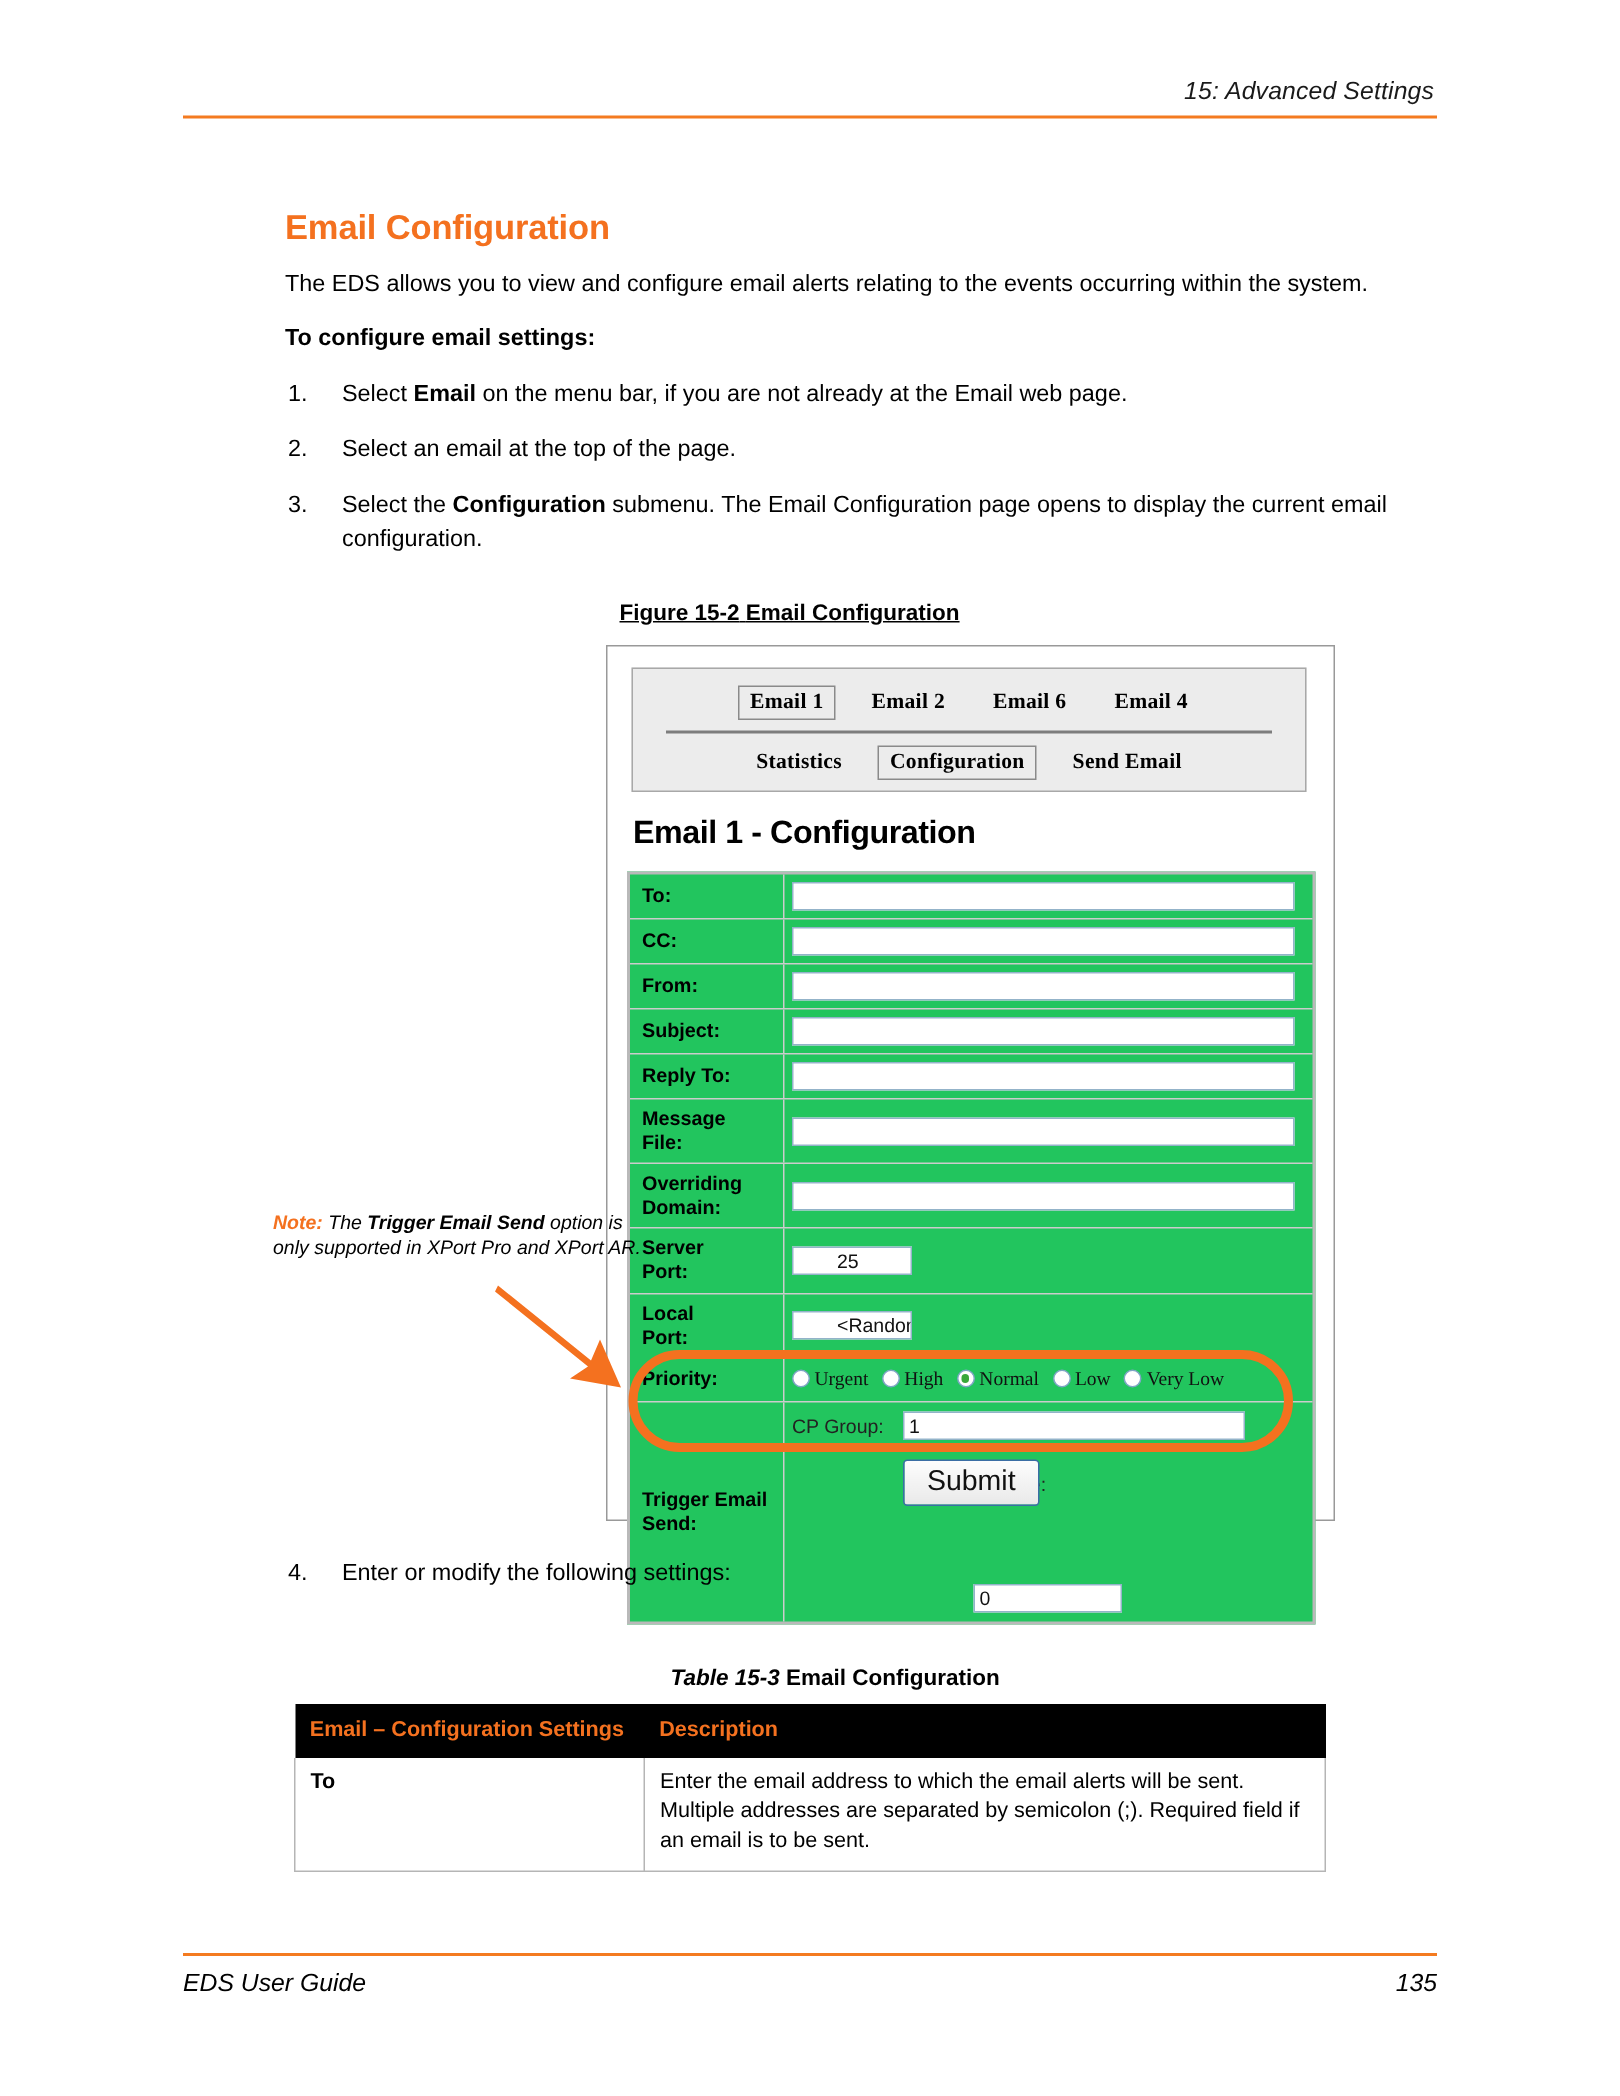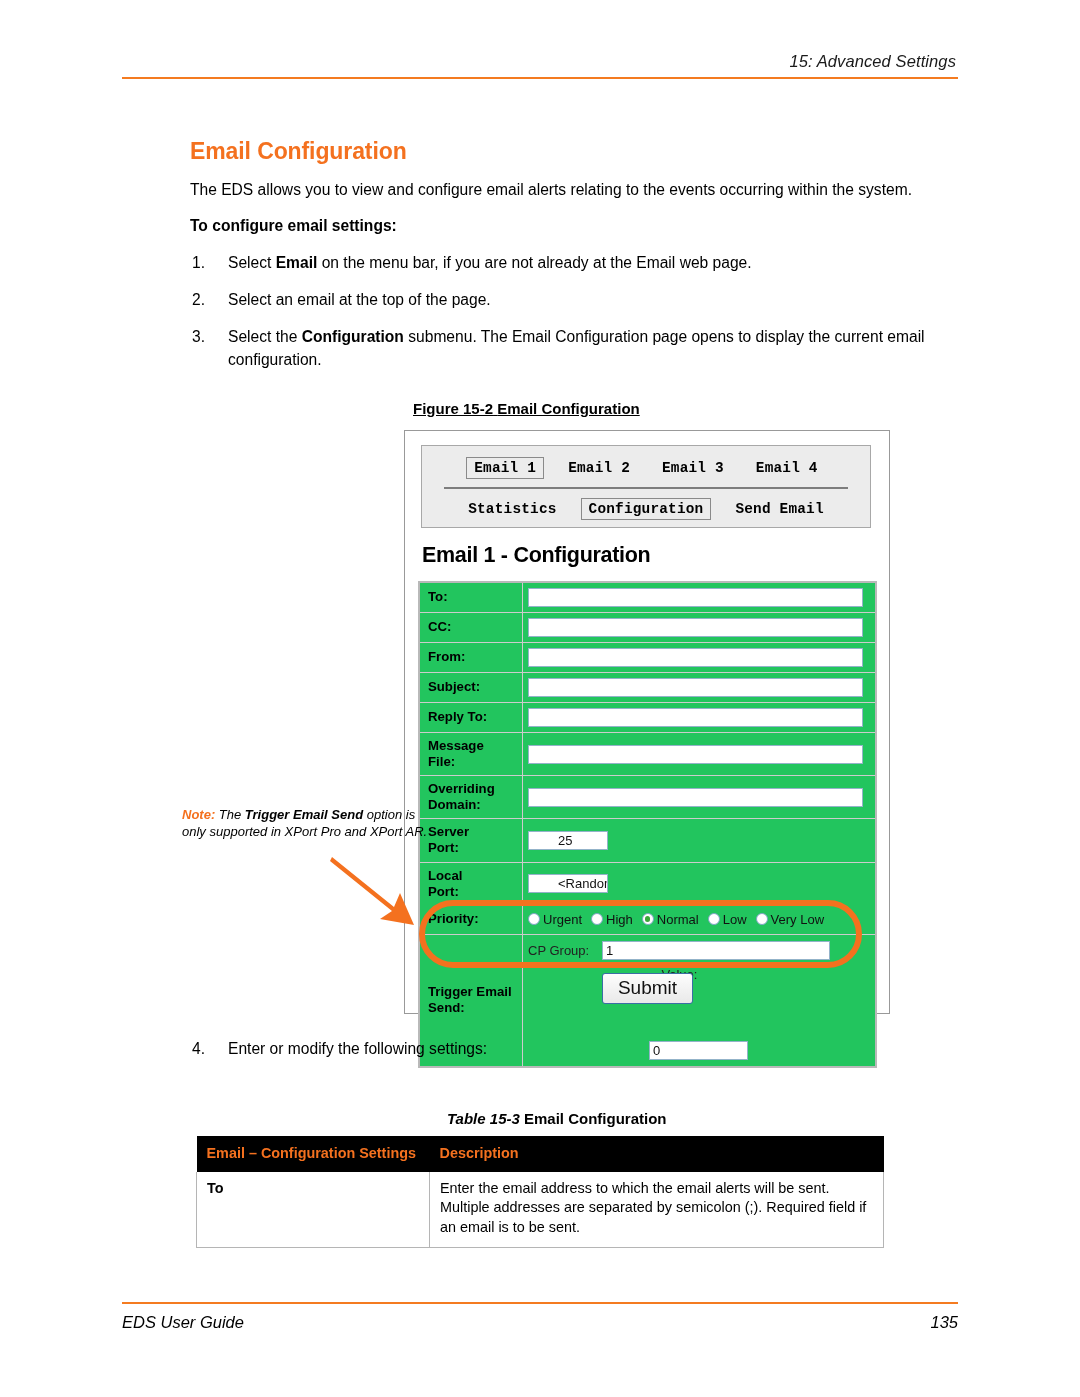--- a/index.html
+++ b/index.html
@@ -116,21 +116,21 @@
     justify-content: center;
     align-items: center;
     gap: 16px;
     height: 38px;
     padding-top: 3px;
   }
   .tab-row.second { height: 38px; padding-top: 1px; }
   .tab {
     font-size: 14.4px;
     font-weight: bold;
-    font-family: Liberation Mono, monospace;
+    font-family: Liberation Serif, serif;
     letter-spacing: .2px;
     padding: 2px 7px;
     border: 1.2px solid transparent;
     white-space: nowrap;
     color: #000;
   }
   .tab.selected {
     border: 1.2px solid #8a8a8a;
     background: #ececec;
   }
@@ -219,32 +219,32 @@
     flex: 0 0 12px;
   }
   .radio.on::after {
     content: "";
     position: absolute;
     left: 2.2px; top: 2.2px;
     width: 5.2px; height: 5.2px;
     border-radius: 50%;
     background: #3aa83a;
   }
-  .radio-label { font-family: Liberation Sans, sans-serif; color: #111; text-align: center; }
+  .radio-label { font-family: Liberation Serif, serif; color: #111; text-align: center; }
 
   
   .trigger-ctl {
     flex: 1 1 auto;
     padding: 6px 6px 6px 5px;
     box-sizing: border-box;
   }
   .trigger-line {
     display: flex;
     align-items: center;
-    margin-bottom: 7px;
+    margin-bottom: 22px;
   }
   .trigger-line:last-child { margin-bottom: 0; flex-direction: column; }
   .trigger-sublabel {
     width: 74px;
     flex: 0 0 74px;
     font-size: 13px;
     color: #222;
   }
 
   
@@ -382,21 +382,21 @@
   <span class="fig-num">Figure 15-2</span>
   <span>Email Configuration</span>
 </div>
 
 <div class="figure-frame">
 
   <div class="nav-panel">
     <div class="tab-row" id="email-tabs">
         <span class="tab selected">Email 1</span>
         <span class="tab">Email 2</span>
-        <span class="tab">Email 3</span>
+        <span class="tab">Email 6</span>
         <span class="tab">Email 4</span>
       </div>
     <div class="tab-sep"></div>
     <div class="tab-row second" id="submenu-tabs">
         <span class="tab">Statistics</span>
         <span class="tab selected">Configuration</span>
         <span class="tab">Send Email</span>
       </div>
   </div>
 

